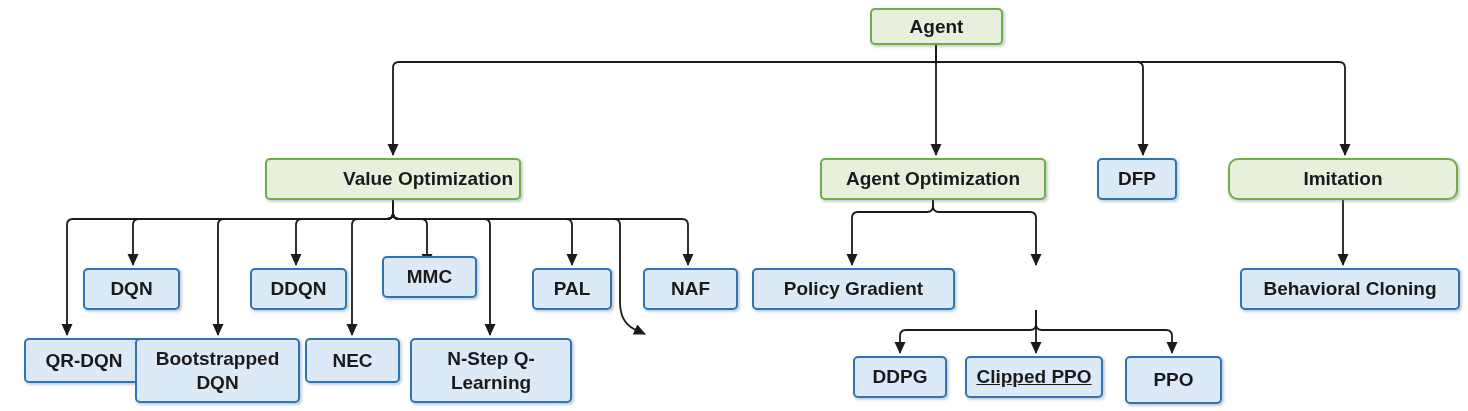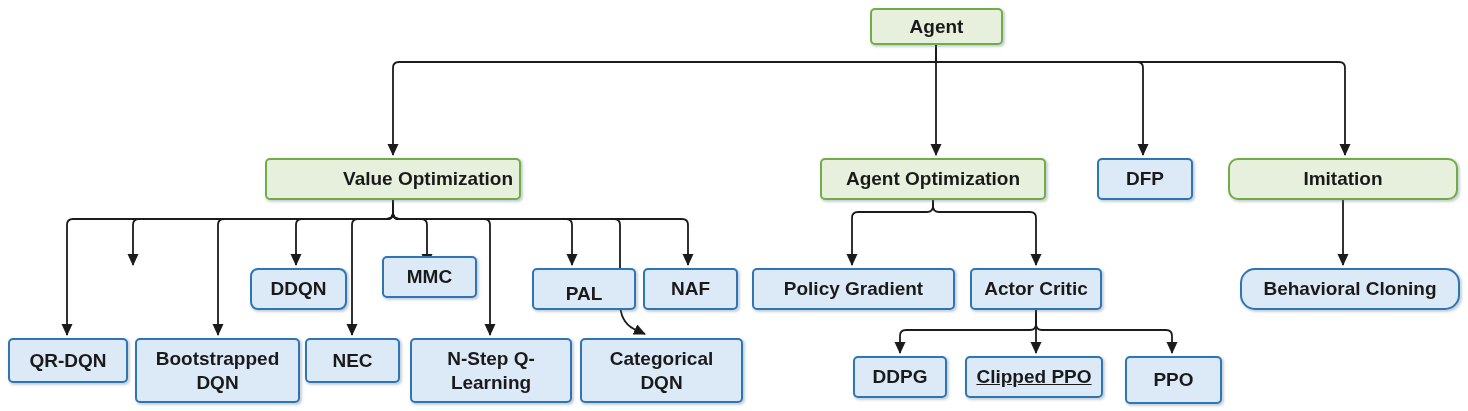--- a/index.html
+++ b/index.html
@@ -79,65 +79,62 @@
   <div class="node cat" style="left:870px;top:8px;width:133px;height:37px;">
     <span>Agent</span>
   </div>
 
   <div class="node cat" style="left:265px;top:158px;width:256px;height:42px;justify-content:flex-end;">
     <span>Value Optimization</span>
   </div>
   <div class="node cat" style="left:820px;top:158px;width:226px;height:42px;">
     <span>Agent Optimization</span>
   </div>
-  <div class="node alg" style="left:1097px;top:158px;width:96px;height:42px;">
+  <div class="node alg" style="left:1097px;top:158px;width:80px;height:42px;">
     <span>DFP</span>
   </div>
   <div class="node cat" style="left:1228px;top:158px;width:230px;height:42px;border-radius:10px;">
     <span>Imitation</span>
   </div>
 
-  <div class="node alg" style="left:250px;top:268px;width:97px;height:42px;border-radius:8px;">
+  <div class="node alg" style="left:83px;top:268px;width:97px;height:42px;">
+    <span>DQN</span>
+  </div>
+  <div class="node alg" style="left:250px;top:268px;width:97px;height:42px;">
     <span>DDQN</span>
   </div>
   <div class="node alg" style="left:382px;top:256px;width:95px;height:42px;text-align:center;">
     <span>MMC</span>
   </div>
-  <div class="node alg" style="left:532px;top:268px;width:104px;height:42px;align-items:flex-end;">
+  <div class="node alg" style="left:532px;top:268px;width:80px;height:42px;">
     <span>PAL</span>
   </div>
   <div class="node alg" style="left:643px;top:268px;width:95px;height:42px;">
     <span>NAF</span>
   </div>
 
   <div class="node alg" style="left:752px;top:268px;width:203px;height:42px;text-align:center;">
     <span>Policy Gradient</span>
   </div>
-  <div class="node alg" style="left:970px;top:268px;width:132px;height:42px;">
-    <span>Actor Critic</span>
-  </div>
 
-  <div class="node alg" style="left:1240px;top:268px;width:220px;height:42px;border-radius:15px;">
+  <div class="node alg" style="left:1240px;top:268px;width:220px;height:42px;">
     <span>Behavioral Cloning</span>
   </div>
 
-  <div class="node alg" style="left:8px;top:338px;width:120px;height:45px;">
+  <div class="node alg" style="left:24px;top:338px;width:120px;height:45px;">
     <span>QR-DQN</span>
   </div>
   <div class="node alg" style="left:135px;top:338px;width:165px;height:65px;">
     <span>Bootstrapped DQN</span>
   </div>
   <div class="node alg" style="left:305px;top:338px;width:95px;height:45px;">
     <span>NEC</span>
   </div>
   <div class="node alg" style="left:410px;top:338px;width:162px;height:65px;">
     <span>N-Step Q-Learning</span>
-  </div>
-  <div class="node alg" style="left:580px;top:338px;width:163px;height:65px;">
-    <span>Categorical DQN</span>
   </div>
 
   <div class="node alg" style="left:853px;top:356px;width:94px;height:42px;">
     <span>DDPG</span>
   </div>
   <div class="node alg" style="left:965px;top:356px;width:138px;height:42px;text-decoration:underline;">
     <span>Clipped PPO</span>
   </div>
   <div class="node alg" style="left:1125px;top:356px;width:97px;height:48px;">
     <span>PPO</span>

